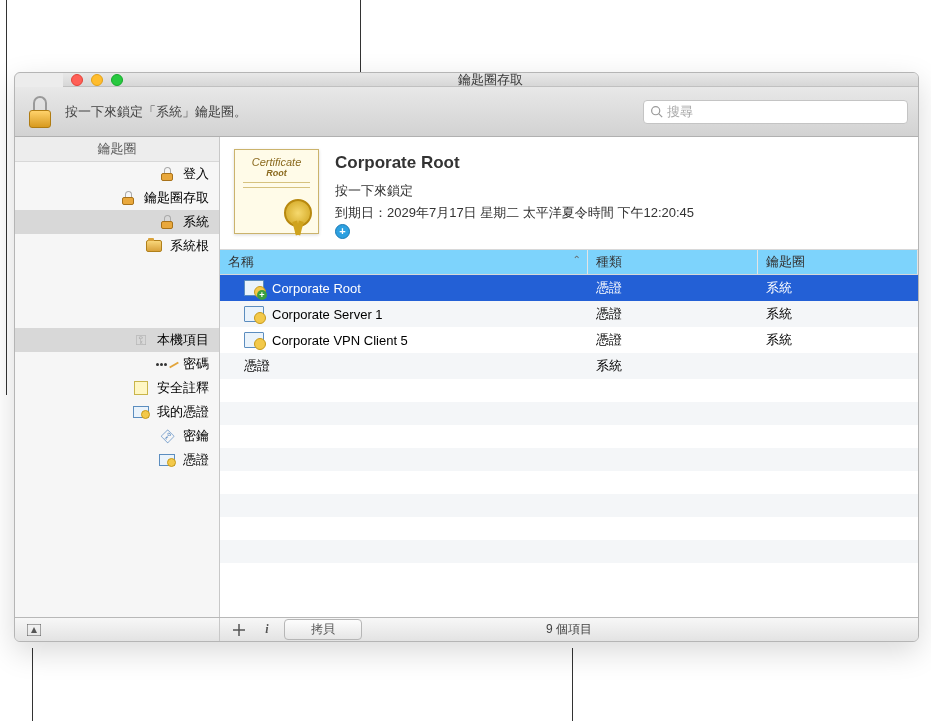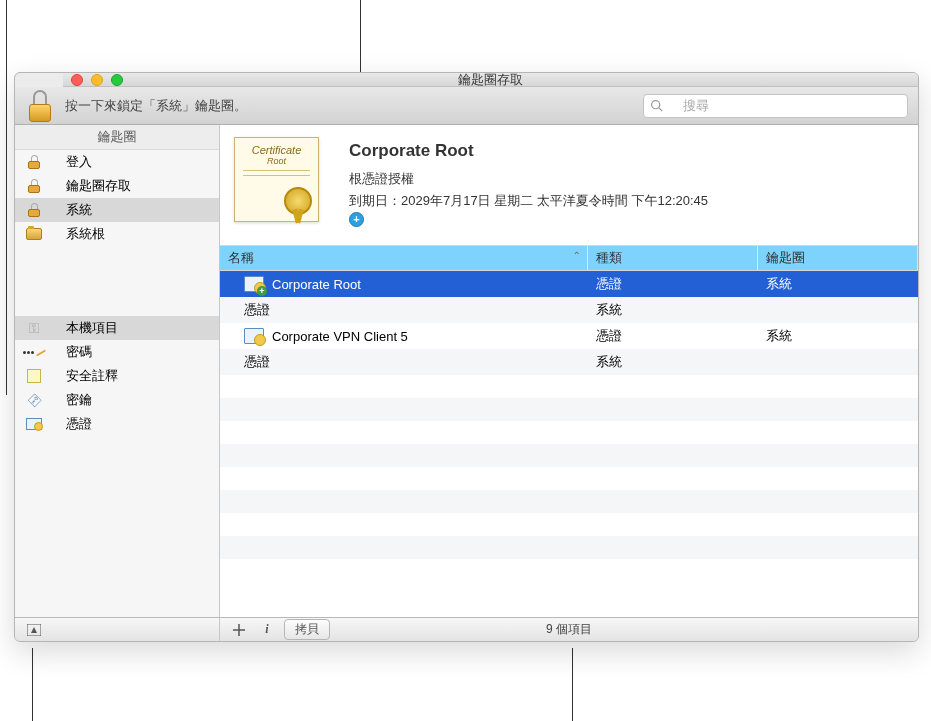--- a/index.html
+++ b/index.html
@@ -38,40 +38,40 @@
       position: absolute;
       left: 0; right: 0;
       text-align: center;
       font-size: 13px;
       font-weight: 500;
       color: #3a3a3a;
       pointer-events: none;
     }
     
     .toolbar {
-      height: 38px;
+      height: 50px;
       background: linear-gradient(#e8e8e8, #d2d2d2);
       border-bottom: 1px solid #b0b0b0;
       display: flex;
       align-items: center;
       padding: 0 10px;
       gap: 10px;
     }
     .lock-wrap { display: flex; align-items: center; gap: 10px; flex: 1; }
     .lock-icon { width: 30px; height: 36px; position: relative; }
     .lock-body { position:absolute; bottom:2px; left:4px; width:22px; height:18px; background:linear-gradient(#ffd26b,#d79a1f); border-radius:3px; border:1px solid #b07c12;}
     .lock-shackle { position:absolute; top:2px; left:8px; width:14px; height:16px; border:2.5px solid #999; border-bottom:none; border-radius:7px 7px 0 0; }
     .lock-text { font-size: 13px; color: #444; }
     .search-box {
       width: 265px; height: 24px;
       background: #fff;
       border: 1px solid #c4c4c4;
       border-radius: 4px;
       display: flex; align-items: center;
-      padding: 0 6px; gap: 20px;
+      padding: 0 6px; gap: 4px;
     }
     .search-box svg { flex-shrink: 0; }
     .search-box input {
       border: none; outline: none; flex: 1;
       font-size: 13px; color: #333;
       background: transparent;
     }
     .search-box input::placeholder { color: #aaa; }
     
     .content { flex: 1; display: flex; min-height: 0; }
@@ -87,32 +87,33 @@
     .sb-header {
       text-align: center;
       font-size: 13px;
       color: #5a5a5a;
       padding: 3px 0;
       border-bottom: 1px solid #d8d8d8;
       background: #ededed;
     }
     .sb-list { }
     .sb-item {
-      display: flex; align-items: center; gap: 23px;
+      display: flex; align-items: center; gap: 7px;
       padding: 3px 10px;
       cursor: default;
+      justify-content: flex-end;
     }
     .sb-item.selected { background: #d8d8d8; }
     .sb-icon { width: 18px; height: 18px; display: flex; align-items: center; justify-content: center; }
     
     .main { flex: 1; display: flex; flex-direction: column; background: #fff; }
     
     .detail {
-      display: flex; gap: 30px;
-      padding: 12px 14px 18px;
+      display: flex; gap: 16px;
+      padding: 12px 14px 10px;
       border-bottom: 1px solid #d8d8d8;
       min-height: 110px;
     }
     .cert-large {
       width: 85px; height: 85px;
       background: #fffbe8;
       border: 1px solid #cbb36c;
       box-shadow: 0 1px 3px rgba(0,0,0,0.15);
       position: relative;
       padding: 6px;
@@ -188,21 +189,21 @@
       width: 205px; border-right:1px solid #c8c8c8; height:100%;
       display:flex; align-items:center; padding-left:8px;
     }
     .sb-right { flex:1; display:flex; align-items:center; padding:0 8px; gap:6px; height:100%; position:relative;}
     .icon-btn {
       width: 22px; height: 18px;
       display: flex; align-items: center; justify-content: center;
       color: #555;
     }
     .copy-btn {
-      padding: 1px 10px;
+      padding: 1px 26px;
       background: linear-gradient(#fdfdfd,#e6e6e6);
       border: 1px solid #b6b6b6;
       border-radius: 4px;
       font-size: 12px;
       color: #555;
     }
     .status-count {
       position:absolute; left:50%; transform:translateX(-50%);
     }
     
@@ -322,45 +323,51 @@
             <span>密碼</span>
           </div>
           <div class="sb-item">
             <div class="sb-icon">
               <div class="si-note"></div>
             </div>
             <span>安全註釋</span>
           </div>
           <div class="sb-item">
             <div class="sb-icon">
+              <div class="si-cert"></div>
+            </div>
+            <span>我的憑證</span>
+          </div>
+          <div class="sb-item">
+            <div class="sb-icon">
               <span class="si-keyic">⚿</span>
             </div>
             <span>密鑰</span>
           </div>
           <div class="sb-item">
             <div class="sb-icon">
               <div class="si-cert"></div>
             </div>
             <span>憑證</span>
           </div>
         </div>
     </div>
 
     <div class="main">
       <div class="detail">
         <div class="cert-large">
           <div class="ct">Certificate</div>
-          <div class="ct" style="font-size:9px;">Root</div>
+          <div class="ct" style="font-size:9px;font-weight:bold;">Root</div>
           <div style="border-top:1px solid #d6c27e;margin:4px 2px;"></div>
           <div style="border-top:1px solid #d6c27e;margin:4px 2px;"></div>
           <div class="seal"></div>
         </div>
         <div class="detail-text">
           <h2>Corporate Root</h2>
-          <div>根憑證授權</div>
+          <div>按一下來鎖定</div>
           <div>到期日：2029年7月17日 星期二 太平洋夏令時間 下午12:20:45</div>
           <div class="trust-line">
             <span class="trust-badge"></span>
           </div>
         </div>
       </div>
 
       <div class="table-head">
         <div class="th">
           <span>名稱</span>
@@ -373,20 +380,24 @@
       <div class="rows" id="rows">
           <div class="row selected">
             <div class="cell">
               <div class="cert-sm add"></div>
               <span>Corporate Root</span>
             </div>
             <div class="cell">憑證</div>
             <div class="cell">系統</div>
           </div>
           <div class="row">
+            <div class="cell">
+              <div class="cert-sm"></div>
+              <span>Corporate Server 1</span>
+            </div>
             <div class="cell">憑證</div>
             <div class="cell">系統</div>
           </div>
           <div class="row">
             <div class="cell">
               <div class="cert-sm"></div>
               <span>Corporate VPN Client 5</span>
             </div>
             <div class="cell">憑證</div>
             <div class="cell">系統</div>

